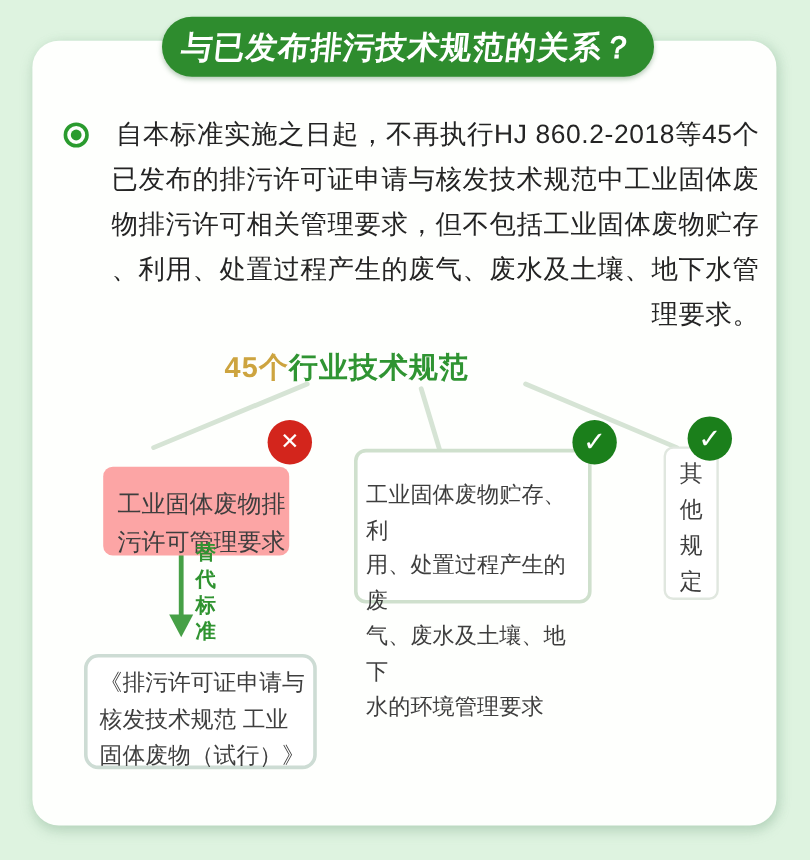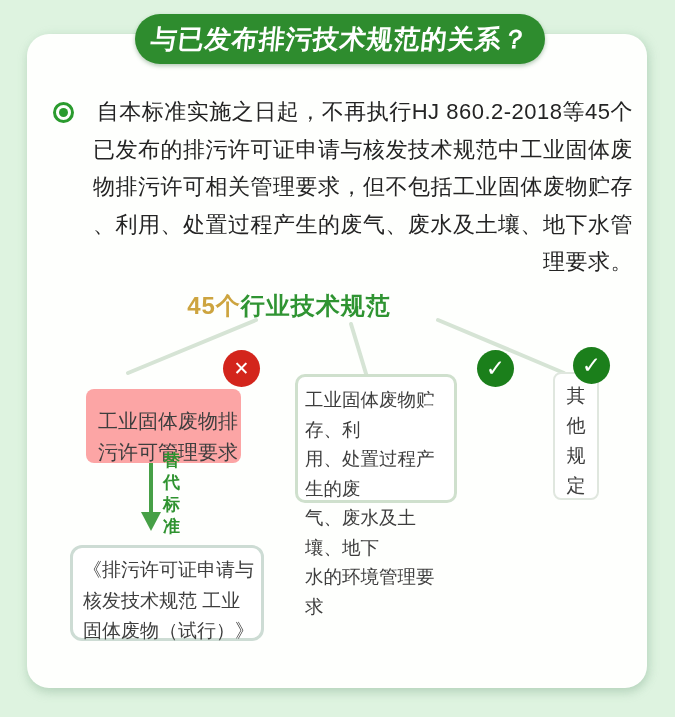--- a/index.html
+++ b/index.html
@@ -47,23 +47,23 @@
   .box{
     position:absolute;box-sizing:border-box;color:#3e3e3e;
     white-space:pre-line;background:#ffffff;
   }
   .left-box{
     left:86px;top:389px;width:155px;height:74px;
     background:#fca5a5;border-radius:8px;
     font-size:20px;line-height:30.5px;padding:17px 0 0 12px;
   }
   .mid-box{
-    left:295px;top:374px;width:162px;height:129px;
+    left:295px;top:374px;width:198px;height:129px;
     border:3px solid #cfe0cd;border-radius:10px;
-    font-size:18.5px;line-height:29.5px;padding:8px 4px 0 7px;
+    font-size:18.5px;line-height:29.5px;padding:20px 4px 0 7px;
   }
   .right-box{
     left:553px;top:372px;width:46px;height:128px;
     border:2.5px solid #e0e7df;border-radius:8px;
     font-size:19px;line-height:30px;text-align:center;padding-top:7px;
   }
   .result-box{
     left:70px;top:545px;width:194px;height:96px;
     border:3px solid #cddcd4;border-radius:12px;
     font-size:19px;line-height:30.5px;padding:7px 0 0 10px;

